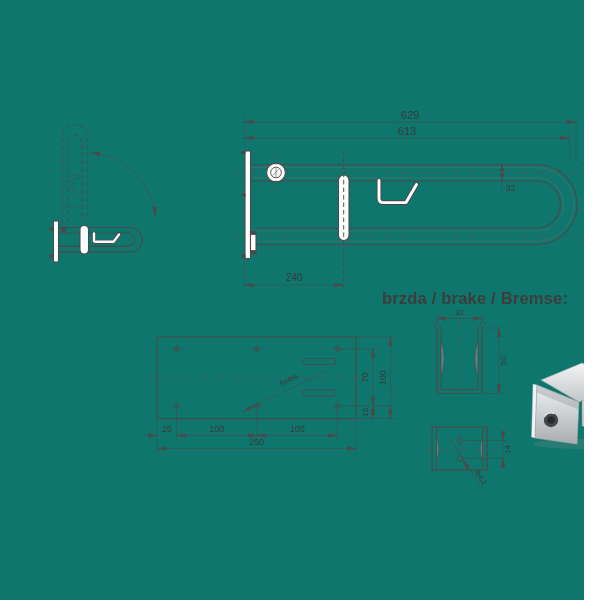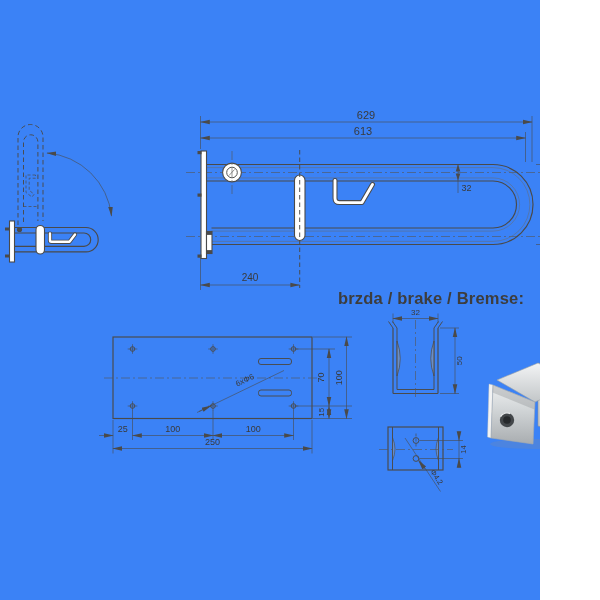--- a/index.html
+++ b/index.html
@@ -1,16 +1,16 @@
 <!DOCTYPE html>
 <html><head>
 <meta charset="utf-8">
 <style>
   html,body{margin:0;padding:0;background:#ffffff;}
-  .canvas{position:relative;width:540px;height:600px;background:#3b82f6;overflow:hidden;}
+  .canvas{position:relative;width:540px;height:600px;background:#0f766e;overflow:hidden;padding-left:44px;}
   svg{display:block;}
   .t{font-family:"Liberation Sans","DejaVu Sans",sans-serif;fill:#3a3a3a;}
   .dimL{font-size:11px;}
   .dimM{font-size:10px;}
   .dimS{font-size:9px;}
   .dimXS{font-size:8px;}
   .dimXXS{font-size:7.5px;}
   .title{font-size:16.5px;font-weight:600;fill:#3d3d3d;letter-spacing:.2px;}
   .ln{stroke:#4a4a4a;stroke-width:1.15;fill:none;}
   .ln2{stroke:#4a4a4a;stroke-width:0.95;fill:none;}

